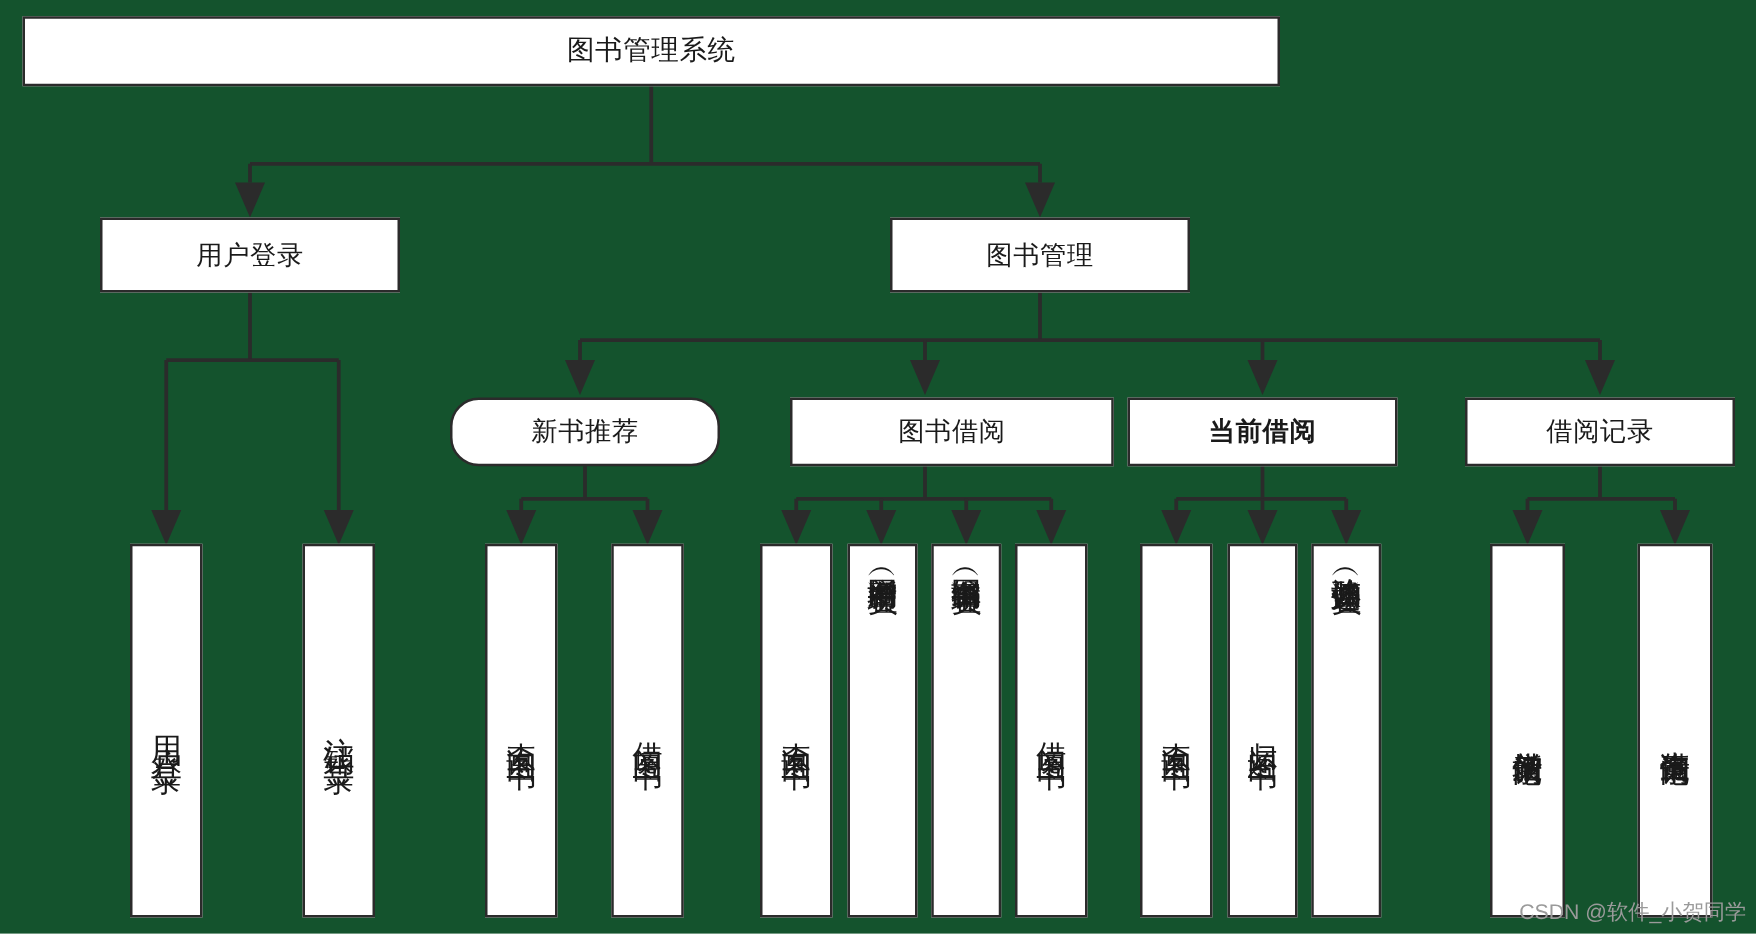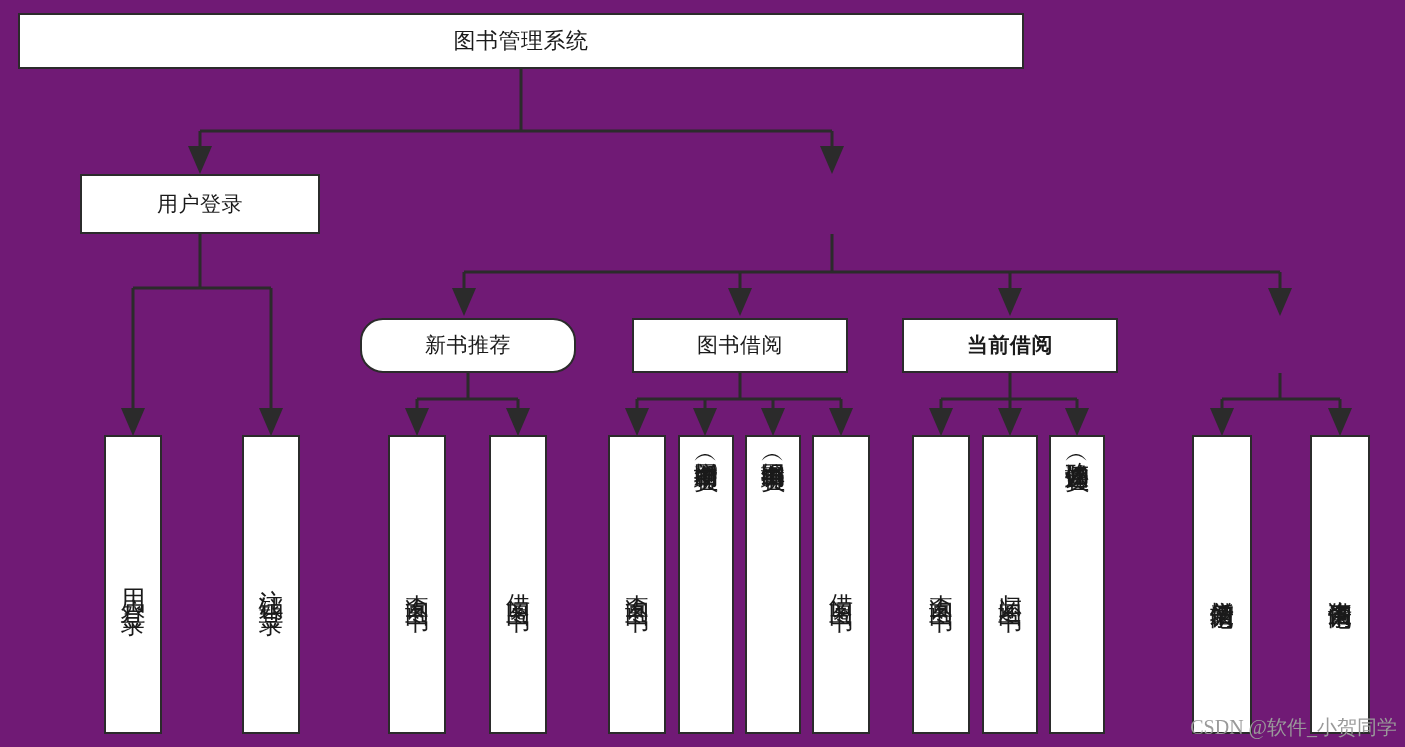--- a/index.html
+++ b/index.html
@@ -4,21 +4,21 @@
 <style>
   html, body {
     margin: 0;
     padding: 0;
     background: #ffffff;
   }
   #canvas {
     position: relative;
     width: 1405px;
     height: 747px;
-    background: #701a75;
+    background: #14532d;
     font-family: "DejaVu Sans", "Liberation Sans", sans-serif;
     overflow: hidden;
   }
   #connectors {
     position: absolute;
     left: 0;
     top: 0;
     width: 1405px;
     height: 747px;
     pointer-events: none;
@@ -74,23 +74,23 @@
     letter-spacing: 1px;
   }
   .v-node.centered {
     align-items: center;
     padding-top: 0;
   }
   #watermark {
     position: absolute;
     right: 8px;
     bottom: 6px;
-    font-size: 20px;
+    font-size: 17px;
     color: #9a9a9a;
-    font-family: Liberation Serif, serif;
+    font-family: Liberation Sans, sans-serif;
     white-space: nowrap;
     user-select: none;
   }
 </style>
 </head>
 <body>
 
 <div id="canvas">
 
   <svg id="connectors" viewBox="0 0 1405 747" xmlns="http://www.w3.org/2000/svg">
@@ -172,33 +172,39 @@
   </svg>
 
   <div class="node h-node" id="node-root" style="left:18px; top:13px; width:1006px; height:56px;">
     <span class="node-label">图书管理系统</span>
   </div>
 
   <div class="node h-node" style="left:80px; top:174px; width:240px; height:60px;">
     <span class="node-label">用户登录</span>
   </div>
 
+  <div class="node h-node" style="left:712px; top:174px; width:240px; height:60px;">
+    <span class="node-label">图书管理</span>
+  </div>
 
   <div class="node h-node" style="left:360px; top:318px; width:216px; height:55px;border-radius:23px;">
     <span class="node-label">新书推荐</span>
   </div>
 
-  <div class="node h-node" style="left:632px; top:318px; width:216px; height:55px;">
+  <div class="node h-node" style="left:632px; top:318px; width:259px; height:55px;">
     <span class="node-label">图书借阅</span>
   </div>
 
   <div class="node h-node" style="left:902px; top:318px; width:216px; height:55px;font-weight:bold;">
     <span class="node-label">当前借阅</span>
   </div>
 
+  <div class="node h-node" style="left:1172px; top:318px; width:216px; height:55px;">
+    <span class="node-label">借阅记录</span>
+  </div>
 
   <div class="node v-node short centered" style="left:104px; top:435px; width:58px; height:299px;">
     <span class="node-label">用户登录</span>
   </div>
 
   <div class="node v-node short centered" style="left:242px; top:435px; width:58px; height:299px;">
     <span class="node-label">注销登录</span>
   </div>
 
   <div class="node v-node mid centered" style="left:388px; top:435px; width:58px; height:299px;">

